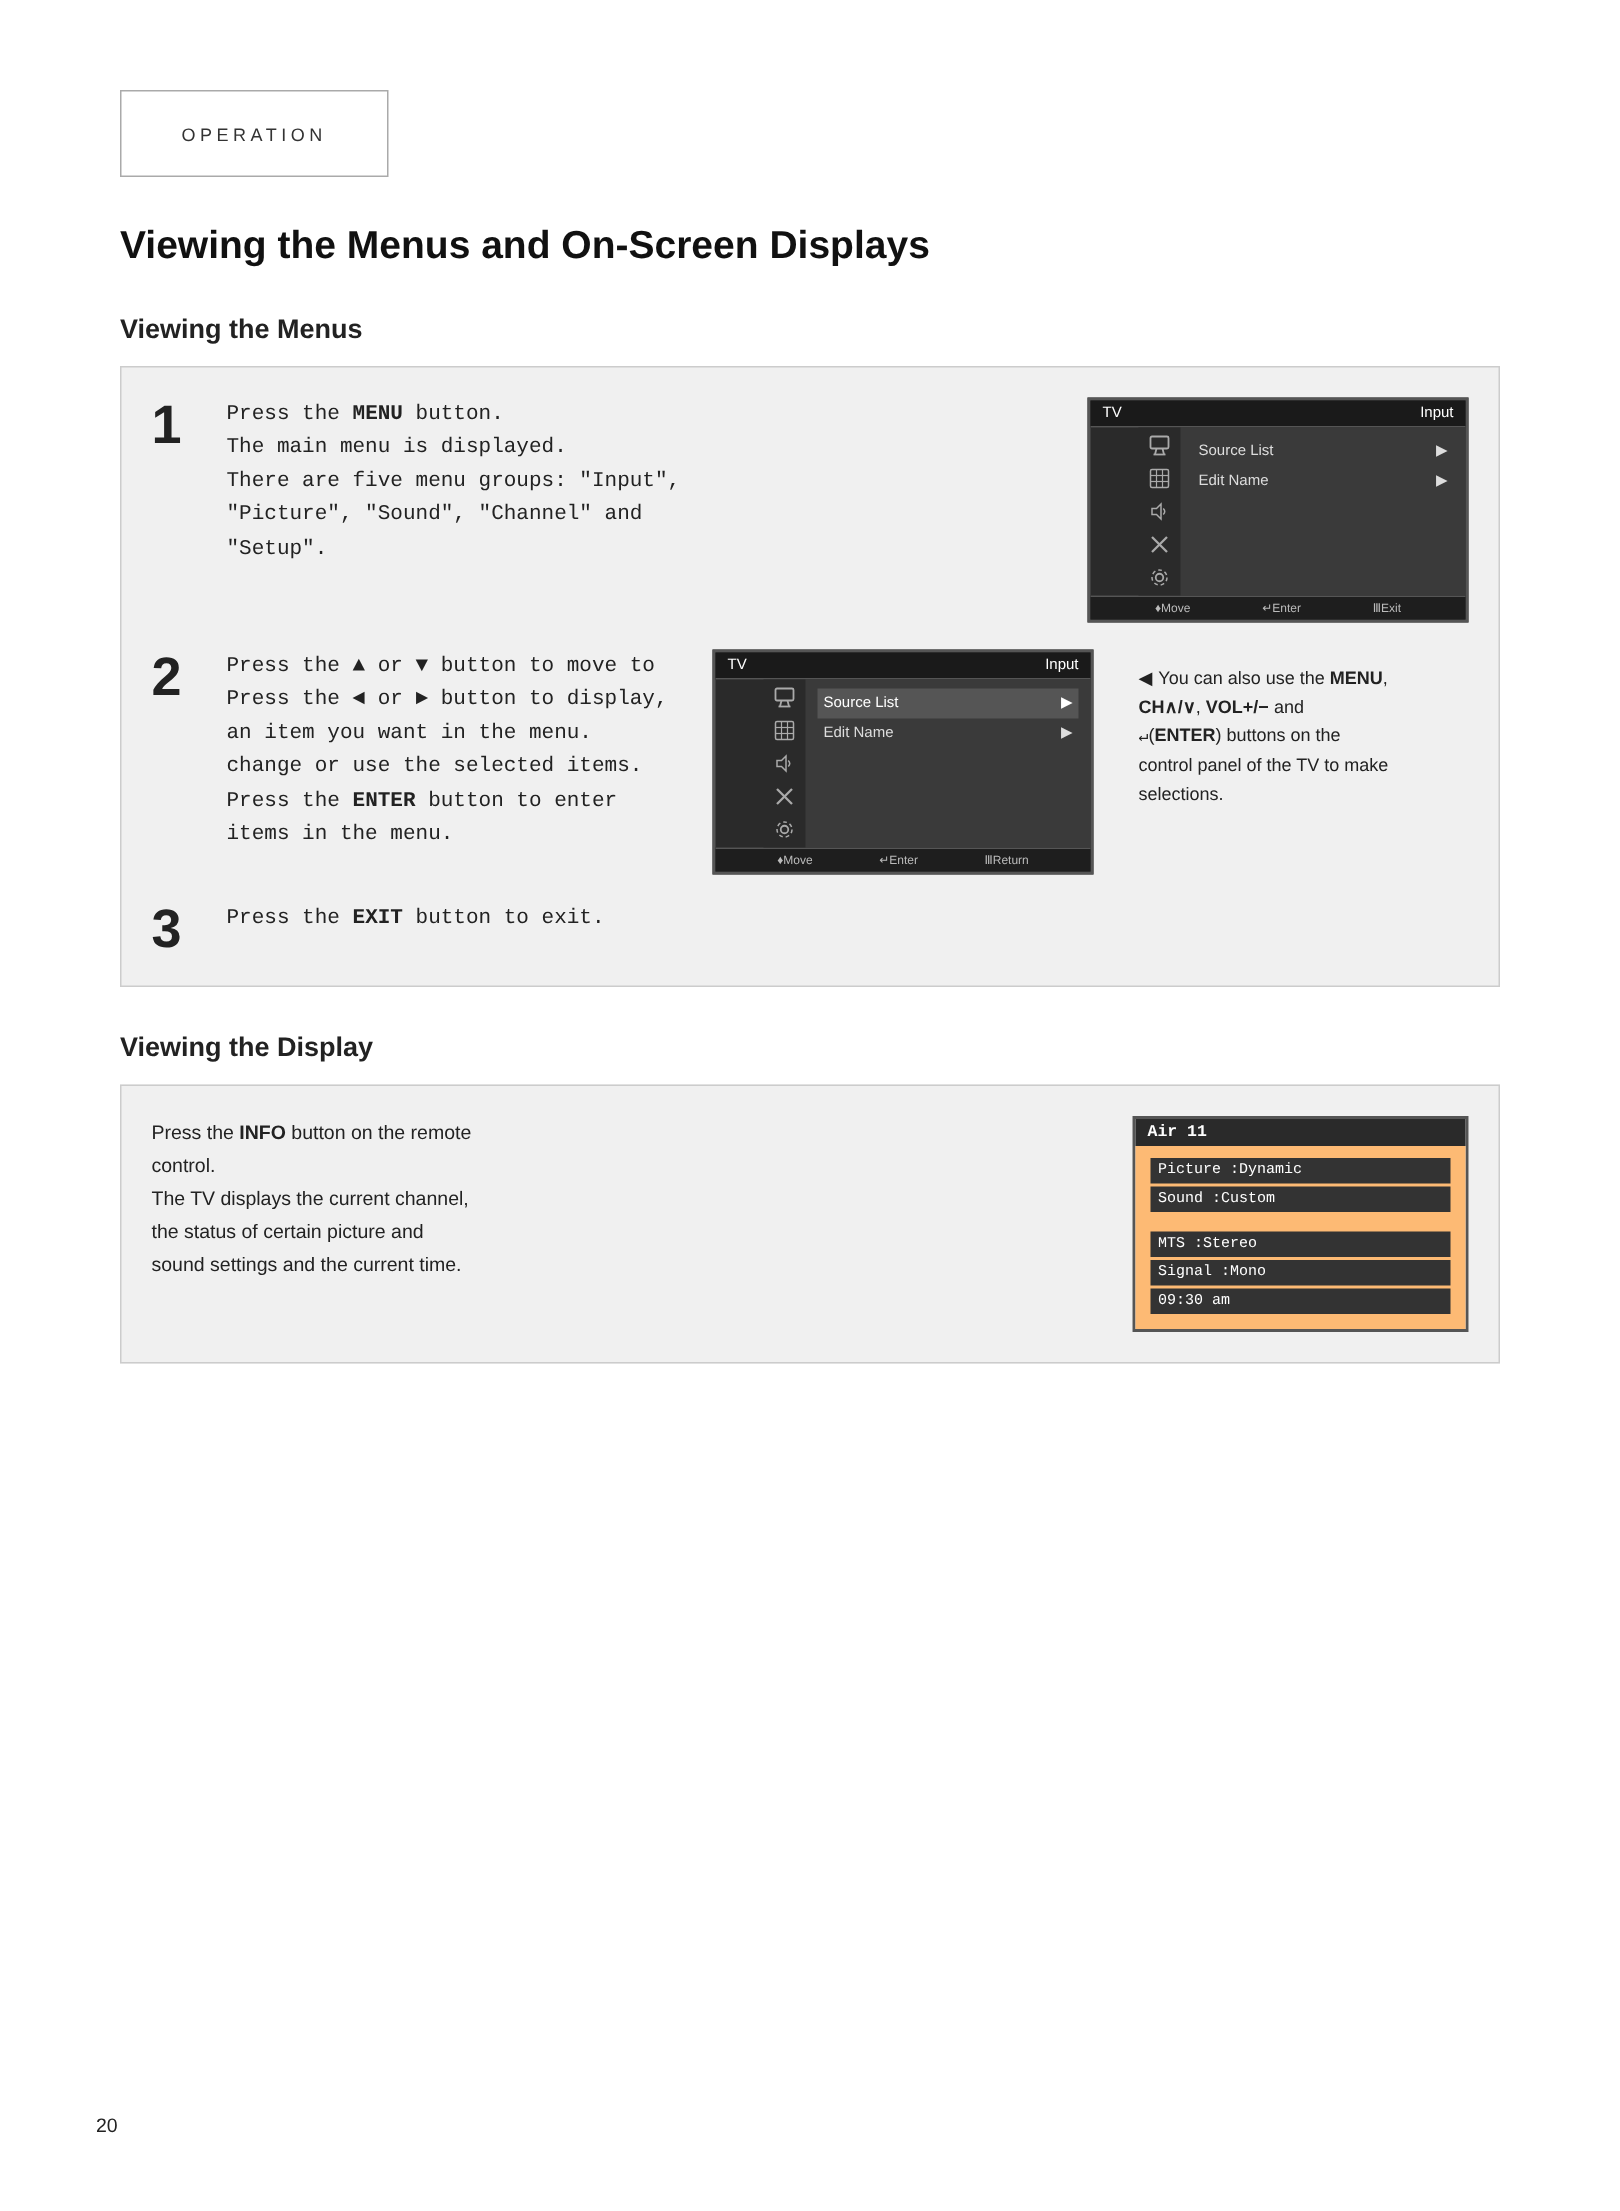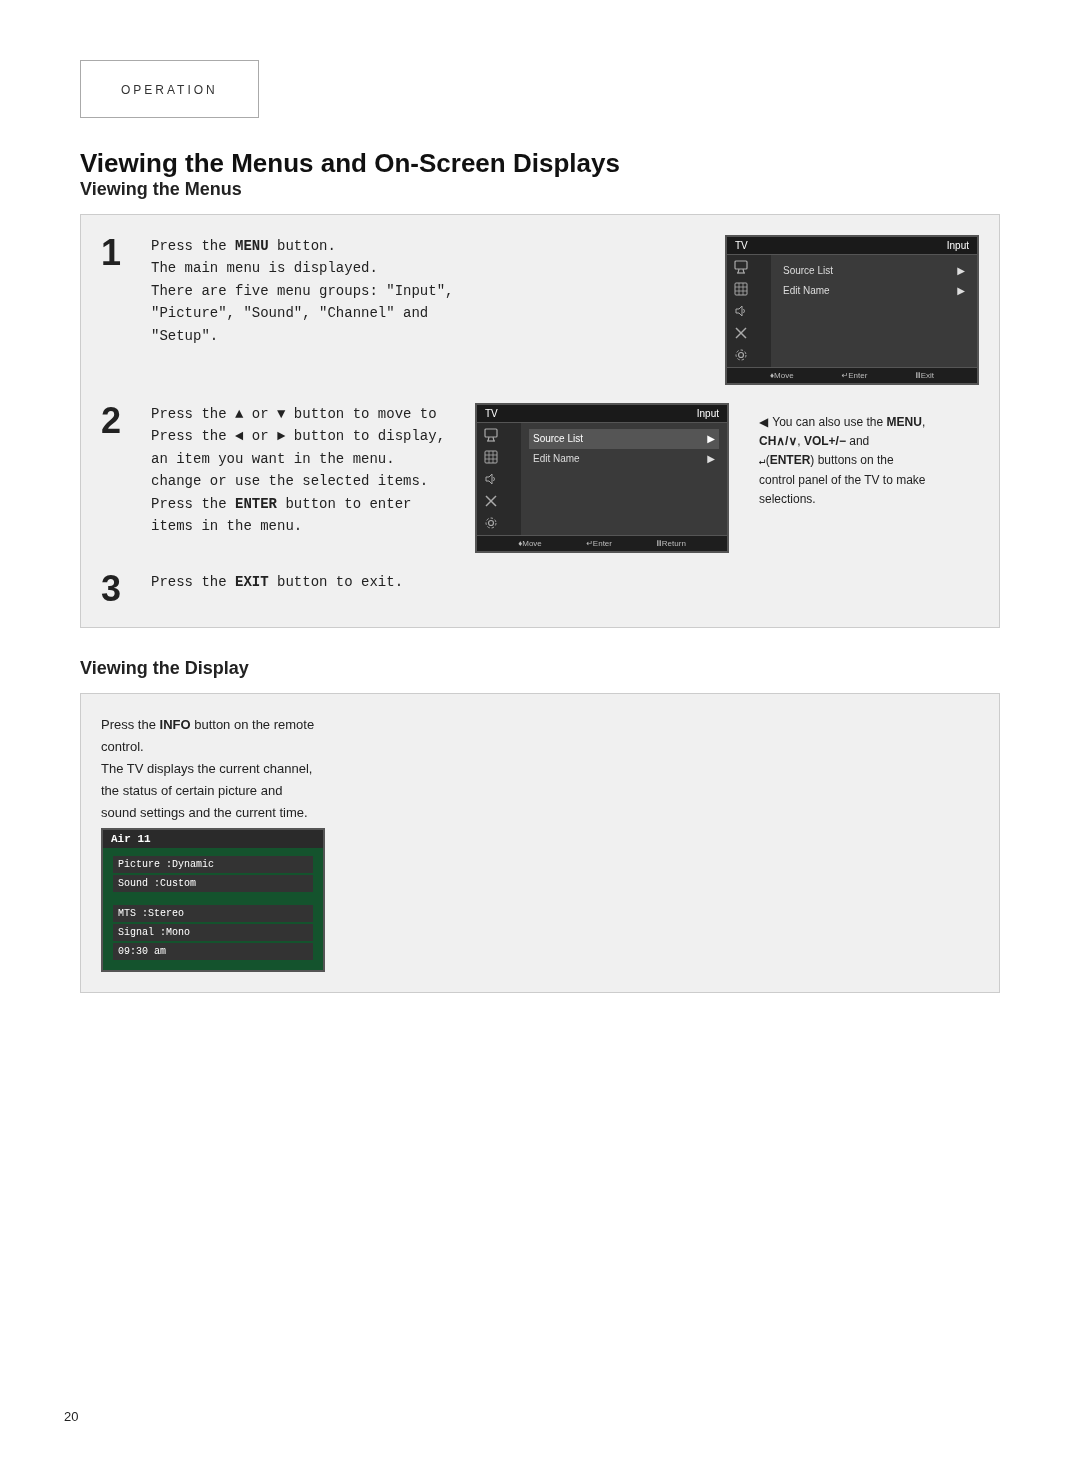--- a/index.html
+++ b/index.html
@@ -30,20 +30,21 @@
       letter-spacing: 3px;
       color: #333;
       text-transform: uppercase;
       font-variant: small-caps;
     }
 
     
     .main-title {
       font-size: 26px;
       font-weight: bold;
+      margin-bottom: 30px;
       color: #111;
     }
 
     
     .section-heading {
       font-size: 18px;
       font-weight: bold;
       margin-bottom: 14px;
     }
 
@@ -94,21 +95,22 @@
       display: flex;
       justify-content: space-between;
       padding: 3px 8px;
       color: #fff;
       font-size: 10px;
       border-bottom: 1px solid #555;
     }
 
     .tv-body {
       display: flex;
-      gap: 16px;
+      gap: 0;
+      padding-left: 32px;
     }
 
     
     .tv-sidebar {
       width: 28px;
       background: #2a2a2a;
       display: flex;
       flex-direction: column;
       align-items: center;
       padding: 4px 0;
@@ -184,22 +186,21 @@
     }
 
     .display-box {
       background: #f0f0f0;
       border: 1px solid #ccc;
       padding: 20px;
     }
 
     .display-content-row {
       display: flex;
-      gap: 4px;
-      flex-direction: column;
+      gap: 20px;
     }
 
     .display-text {
       flex: 1;
       font-size: 13px;
       line-height: 1.7;
     }
 
     
     .tv-info-screen {
@@ -214,21 +215,21 @@
     .tv-info-header {
       background: #2a2a2a;
       color: #fff;
       padding: 3px 8px;
       font-size: 11px;
       font-weight: bold;
     }
 
     .tv-info-body {
       padding: 8px 10px;
-      background: #14532d;
+      background: #fdba74;
     }
 
     .tv-info-highlight {
       background: #333;
       color: #fff;
       padding: 3px 5px;
       margin-bottom: 2px;
       font-size: 10px;
       display: block;
     }

